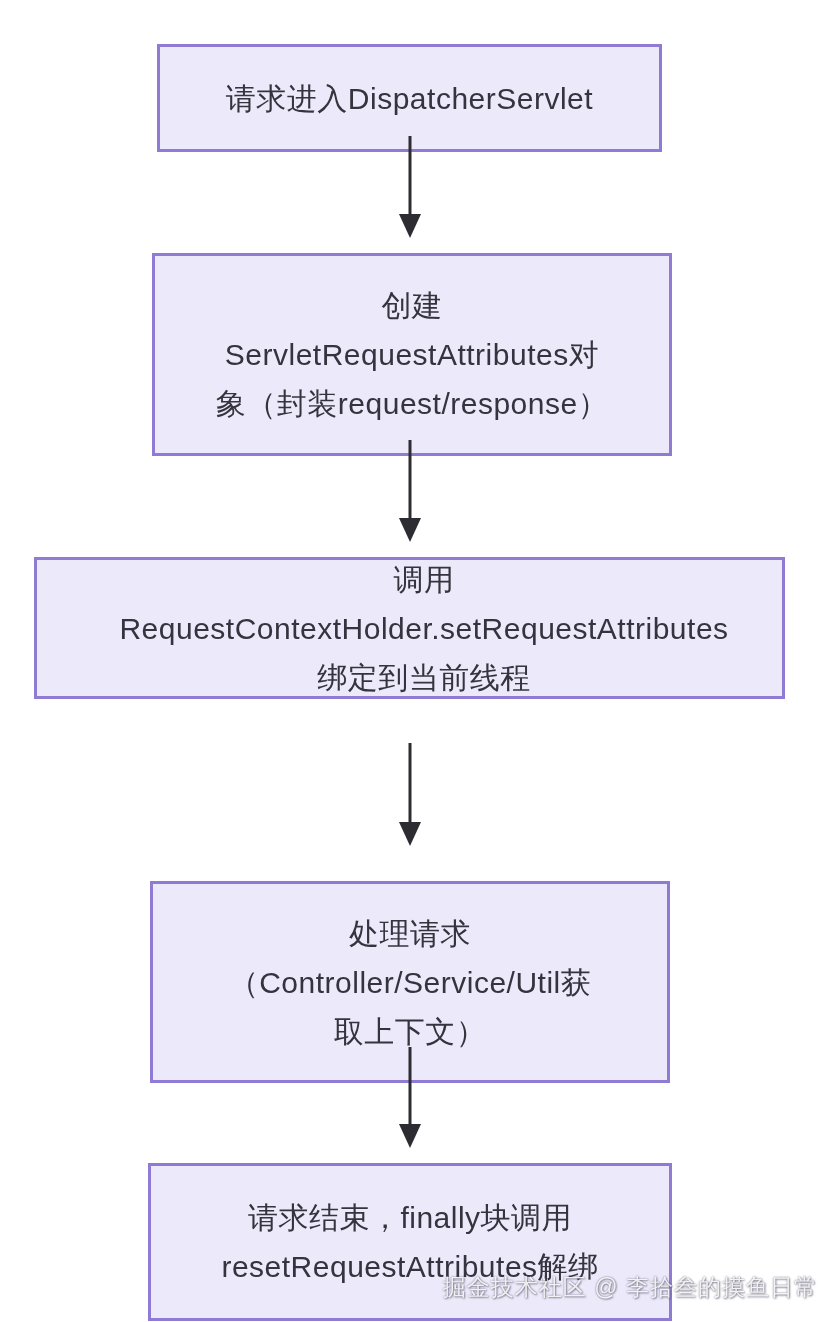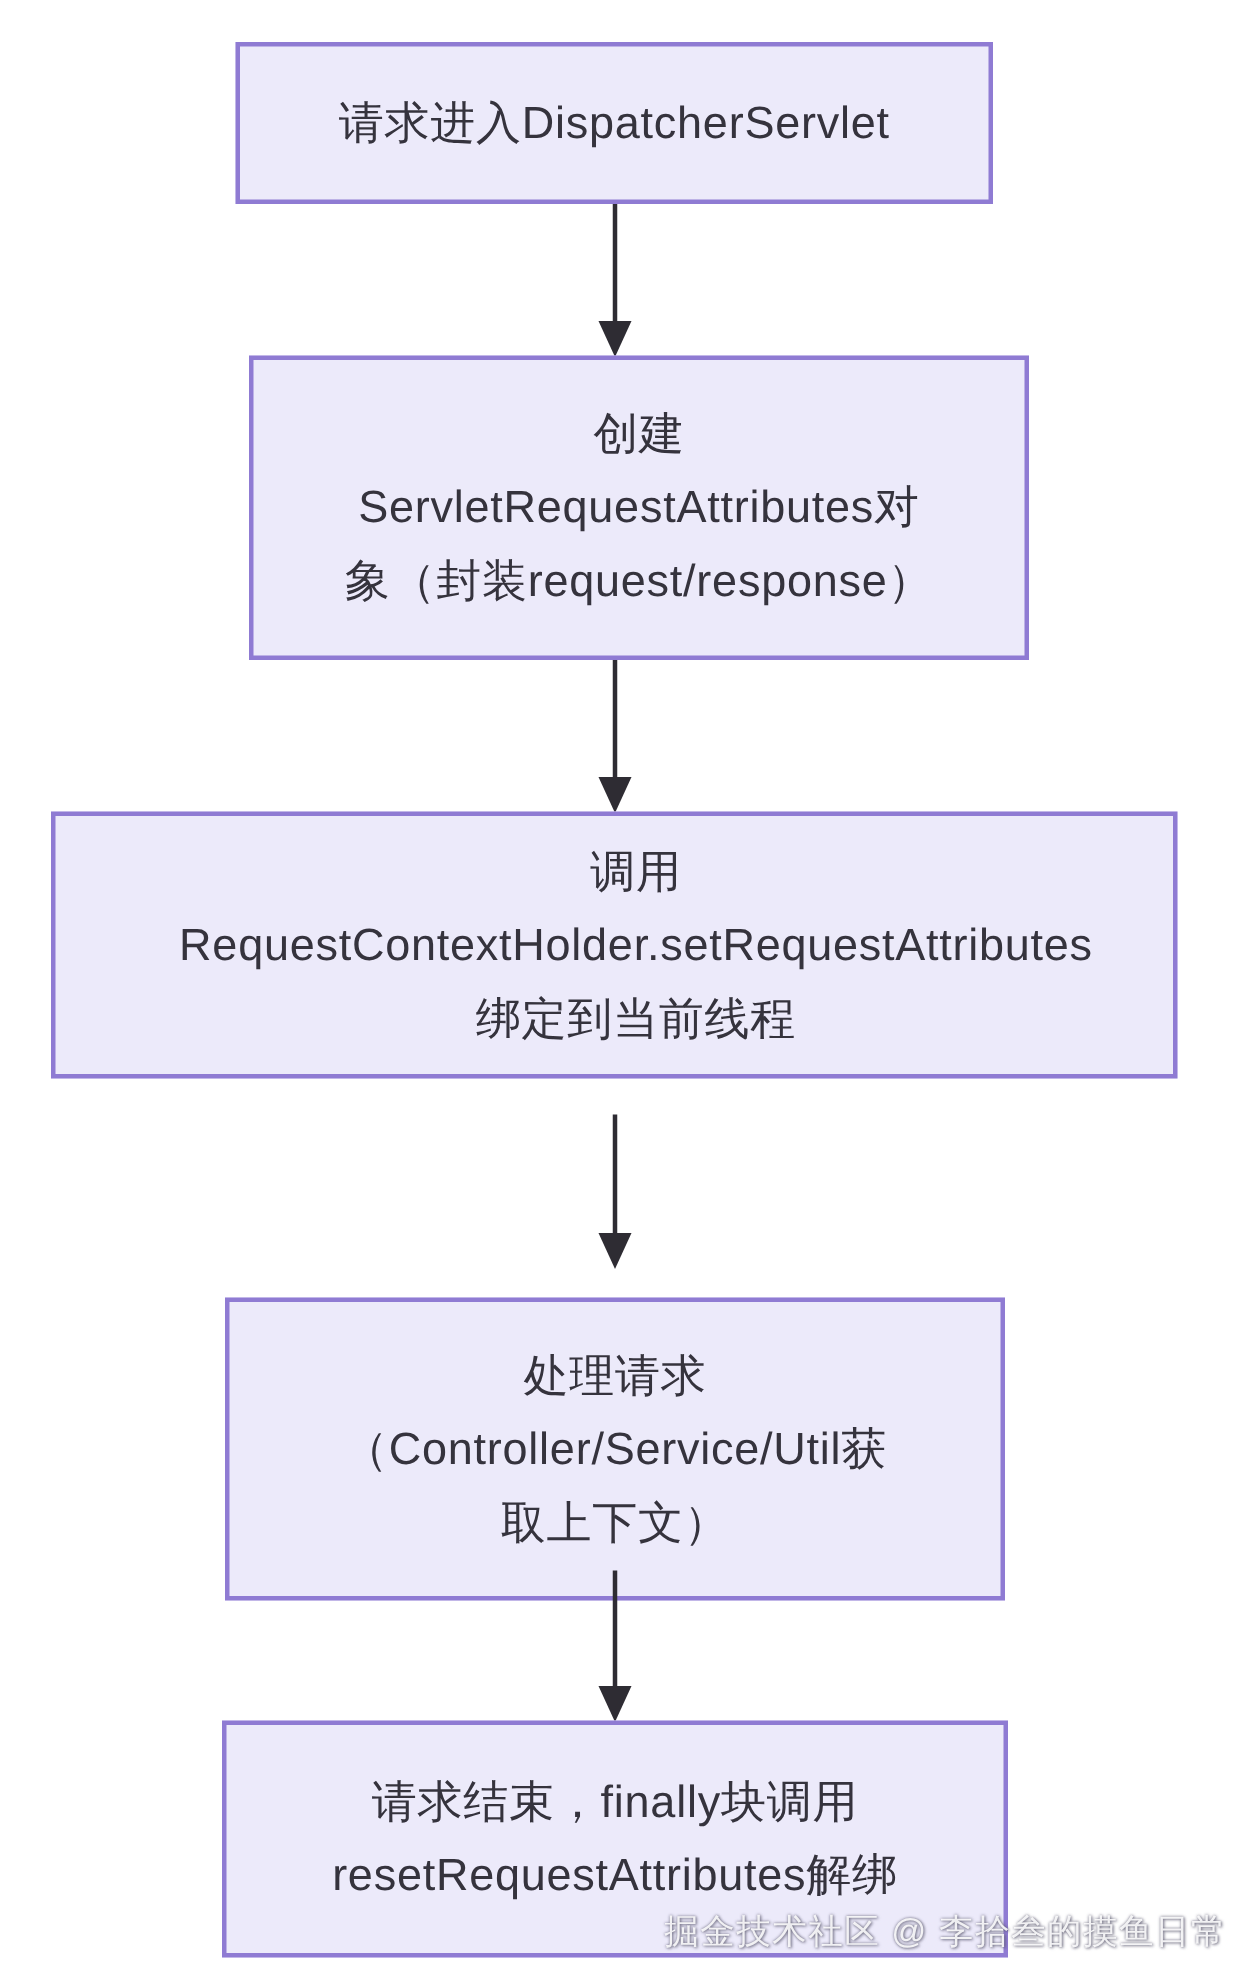--- a/index.html
+++ b/index.html
@@ -16,33 +16,34 @@
   }
   .diagram { position: absolute; inset: 0; }
   .node {
     position: absolute;
     background: var(--node-fill);
     border: 3px solid var(--node-border);
     display: flex;
     align-items: center;
     justify-content: center;
     text-align: center;
+    margin-top: 16px;
   }
   .node-text {
     white-space: pre-line;
     color: var(--text);
     font-size: 30px;
     line-height: 49px;
     font-weight: 500;
     letter-spacing: 0.5px;
     padding: 0 10px;
   }
   .node1 { left: 157px; top: 28px;  width: 505px; height: 108px; }
-  .node2 { left: 166px; top: 237px; width: 520px; height: 203px; }
-  .node3 { left: 34px;  top: 541px; width: 751px; height: 178px; padding-left: 29px; }
+  .node2 { left: 152px; top: 237px; width: 520px; height: 203px; }
+  .node3 { left: 34px;  top: 541px; width: 751px; height: 142px; padding-left: 29px; }
   .node4 { left: 150px; top: 865px; width: 520px; height: 202px; }
   .node5 { left: 148px; top: 1147px; width: 524px; height: 158px; }
 
   .arrow { position: absolute; width: 22px; }
   .arrow .line {
     position: absolute;
     left: 50%;
     transform: translateX(-50%);
     top: 0;
     bottom: 20px;

